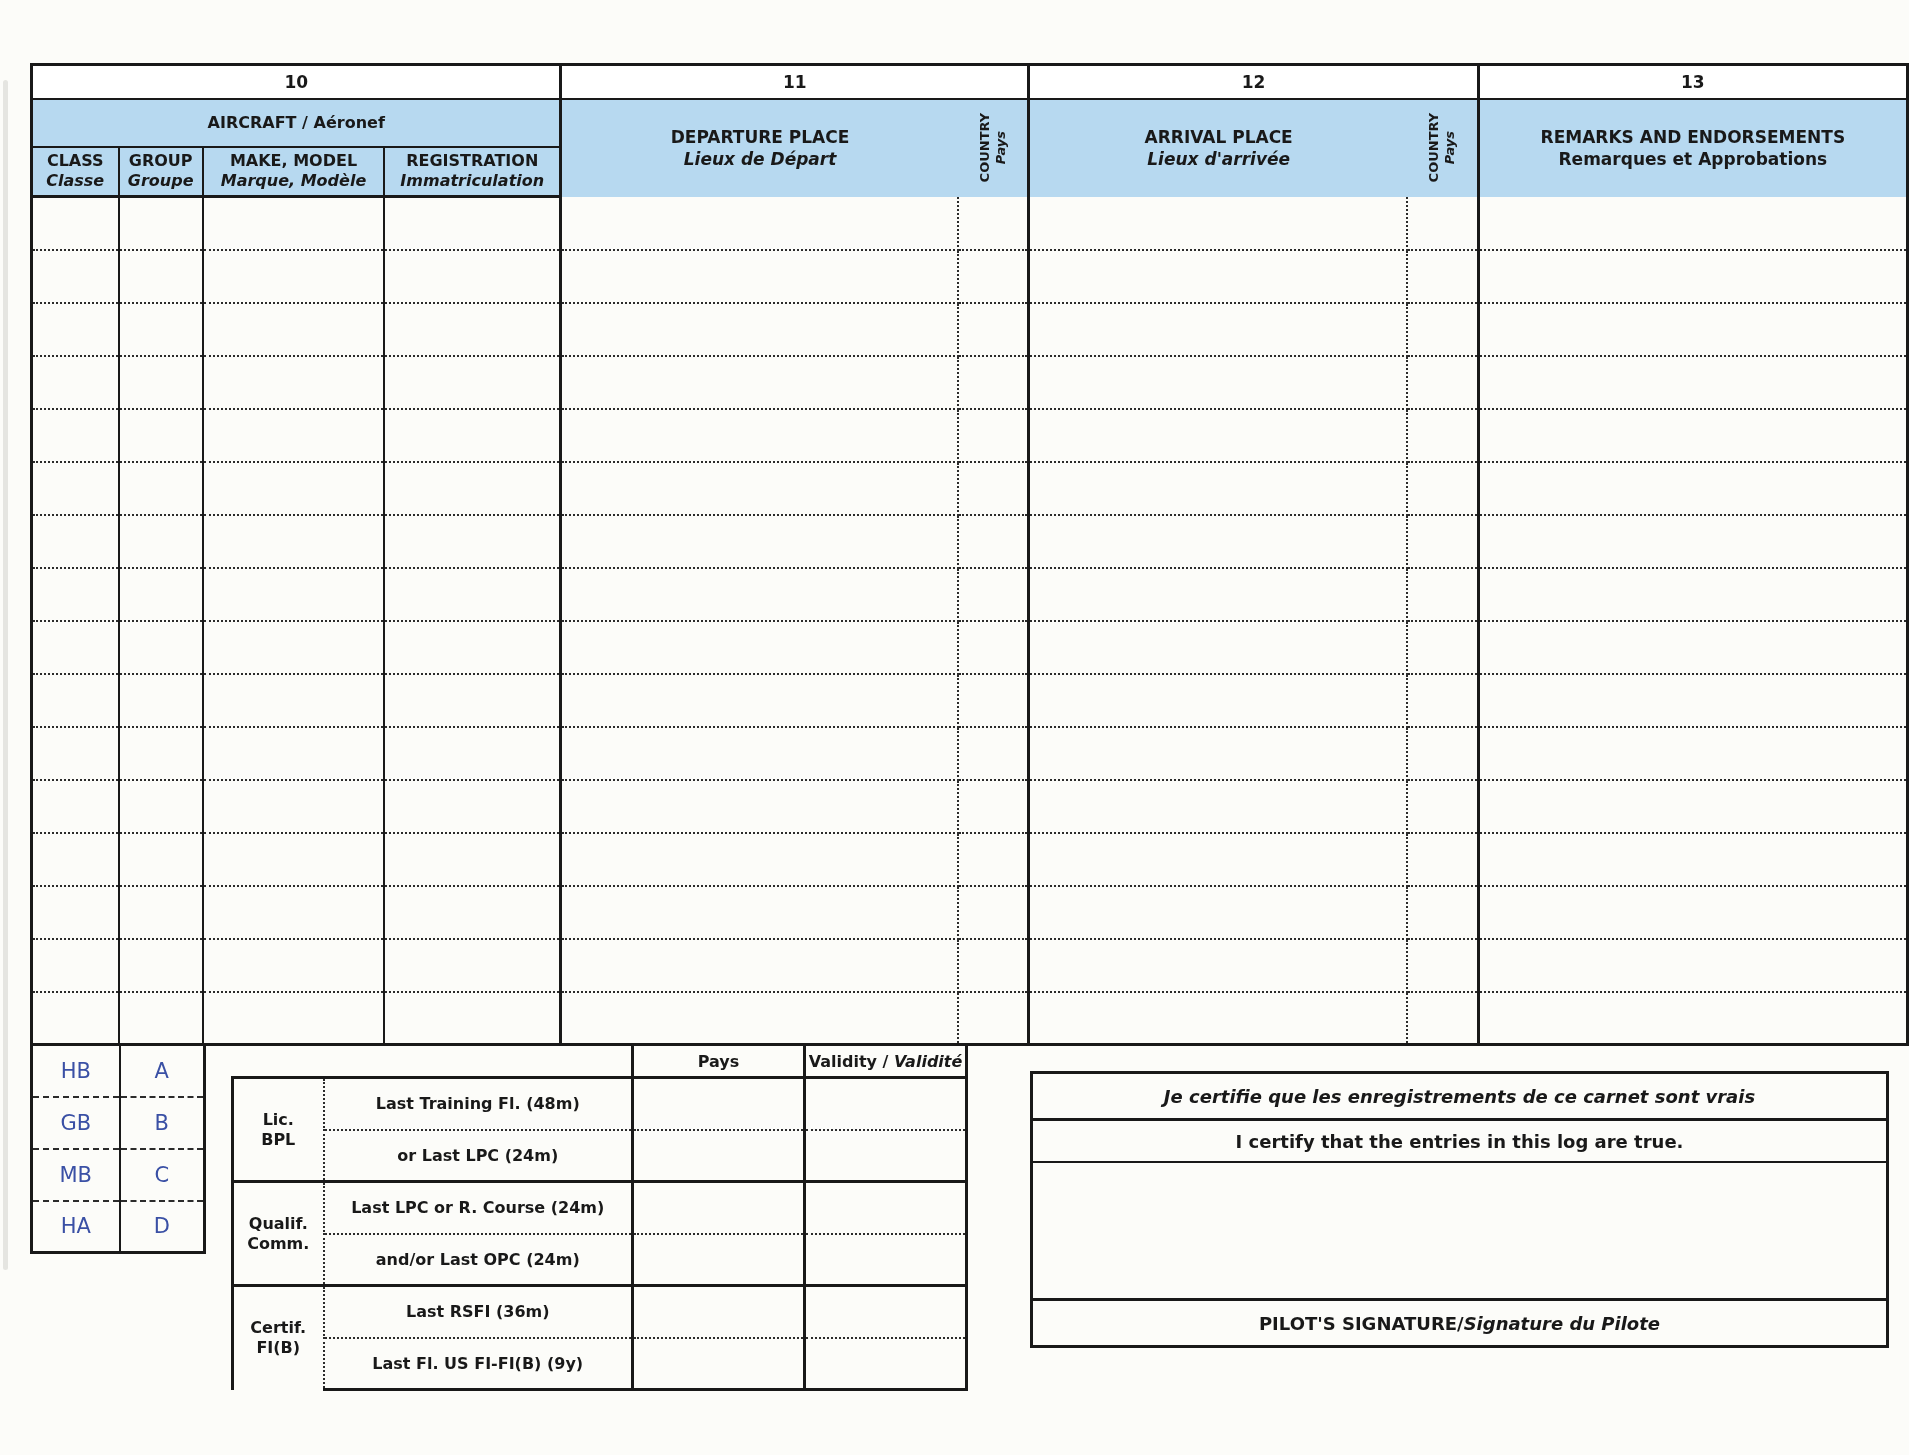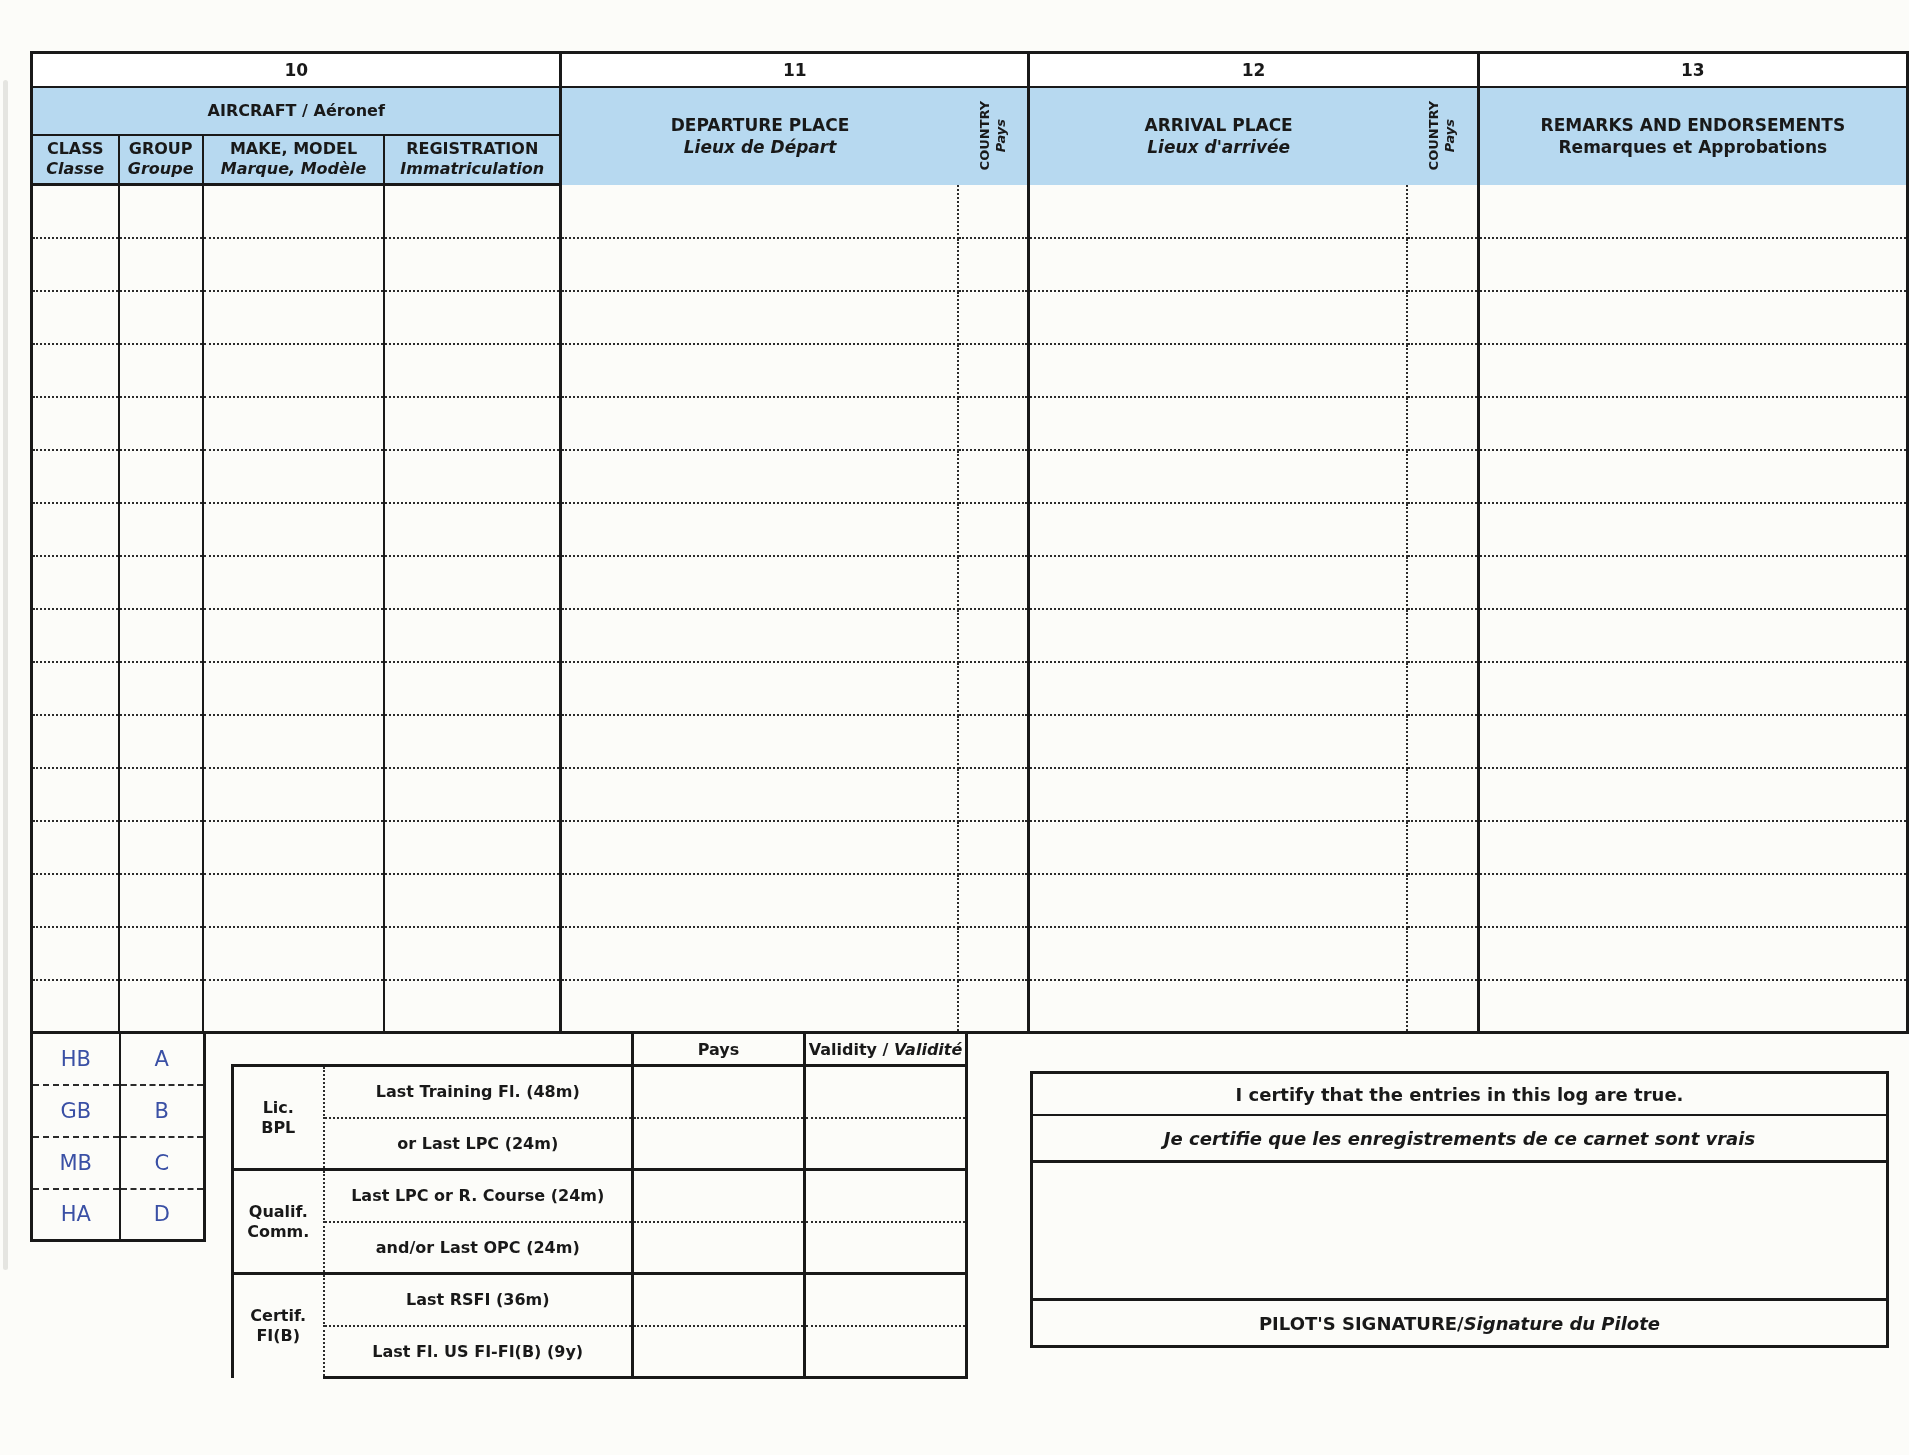--- a/index.html
+++ b/index.html
@@ -12,21 +12,21 @@
   *{box-sizing:border-box;margin:0;padding:0;}
   html,body{background:#e9e9e6;}
   body{font-family:"DejaVu Sans","Liberation Sans",sans-serif;color:var(--ink);}
   .sheet{
     position:relative;width:1909px;height:1455px;background:var(--paper);
     overflow:hidden;margin:0 auto;
   }
   .edge-shadow{position:absolute;left:3px;top:80px;width:5px;height:1190px;
     background:#c9c9c3;opacity:.45;border-radius:3px;}
 
-  table{border-collapse:collapse;table-layout:fixed;position:absolute;}
+  table{border-collapse:collapse;table-layout:fixed;position:absolute;margin-top:12px;}
   td,th{padding:0;font-weight:bold;vertical-align:middle;text-align:center;}
 
   
   #mainTable{left:30px;top:51px;border:3px solid var(--ink);}
   .num-cell{background:#fff;font-size:17px;height:34px;border-bottom:2px solid var(--ink);}
   .blue{background:var(--blue);}
   .vr2{border-right:2px solid var(--ink);}
   .vr3{border-right:3px solid var(--ink);}
   .vrd{border-right:2px dotted var(--ink2);}
   .vrh{border-right:hidden;}
@@ -411,22 +411,22 @@
       </tr>
       <tr class="row-grp-mid row-last">
         <td class="chk-desc">Last Fl. US FI-FI(B) (9y)</td>
         <td class="chk-date"></td>
         <td class="chk-val"></td>
       </tr>
     </tbody>
   </table>
 
   <div class="cert-box">
+    <div class="cert-row cert-fr">Je certifie que les enregistrements de ce carnet sont vrais</div>
     <div class="cert-row cert-en">I certify that the entries in this log are true.</div>
-    <div class="cert-row cert-fr">Je certifie que les enregistrements de ce carnet sont vrais</div>
     <div class="cert-space"></div>
     <div class="cert-row cert-sig">
       <span>PILOT'S SIGNATURE</span>
       <span>/</span>
       <span class="fr">Signature du Pilote</span>
     </div>
   </div>
 </div>
 
 </body></html>

